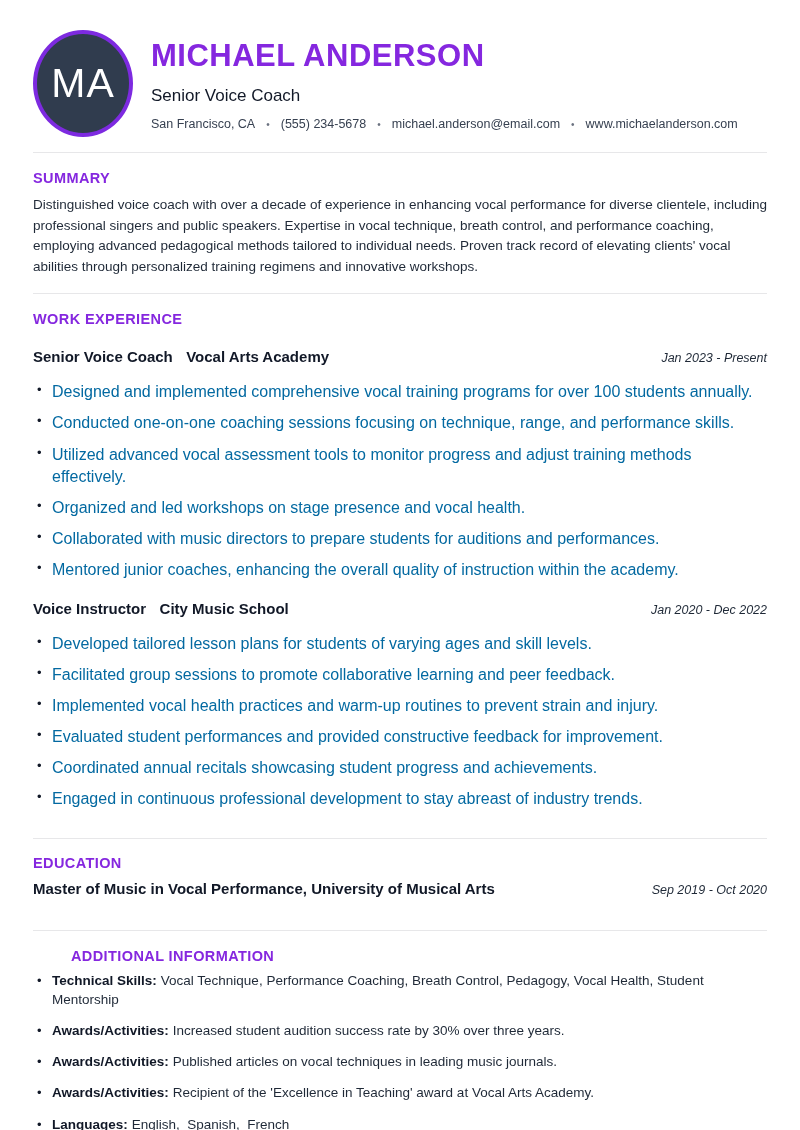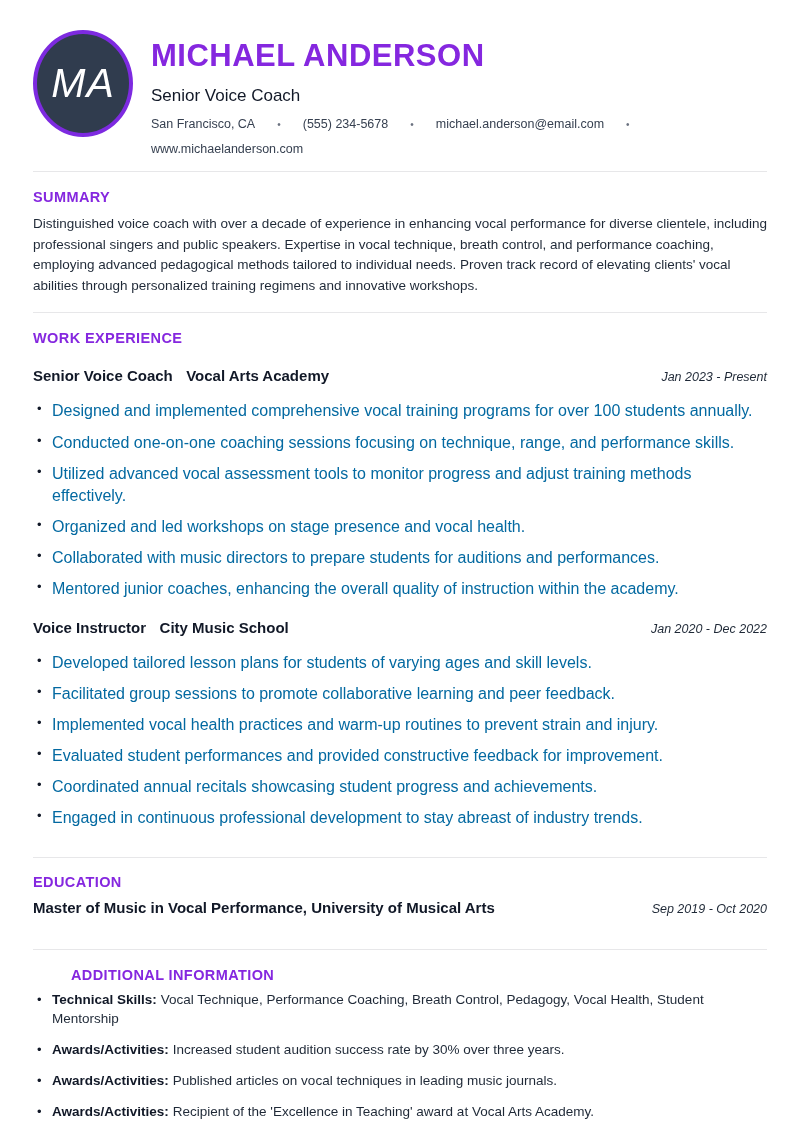--- a/index.html
+++ b/index.html
@@ -17,32 +17,32 @@
   .header { display: flex; align-items: flex-start; padding-top: 30px; }
   .avatar {
     width: 100px; height: 107px;
     border-radius: 50%;
     border: 4px solid var(--avatar-ring, #7d2ae0);
     background: var(--avatar-fill, #303c4e);
     display: flex; align-items: center; justify-content: center;
     flex: 0 0 auto;
   }
   .initials {
-    color: #ffffff; font-size: 41px; letter-spacing: 1px; font-weight: 400; font-style: italic;
+    color: #ffffff; font-size: 41px; letter-spacing: 1px; font-weight: 400;
   }
   .header-text { margin-left: 18px; padding-top: 9px; }
   .name {
     color: var(--accent, #8527df);
     font-size: 31px; font-weight: 800; letter-spacing: 0.5px;
     line-height: 1.1;
   }
   .job-title { color: #111827; font-size: 17px; margin-top: 13px; }
   .contact-row {
     margin-top: 11px; font-size: 12.5px; color: #374151;
-    display: flex; align-items: center; flex-wrap: wrap; gap: 11px;
+    display: flex; align-items: center; flex-wrap: wrap;
   }
   .sep { color: #6b7280; font-size: 10px; margin: 0 11px; }
 
   
   .divider { border: none; border-top: 1px solid #e7e7e9; height: 0; }
   .divider.after-header { margin-top: 15px; }
   .divider.after-summary { margin-top: 16px; }
   .divider.after-work { margin-top: 28px; }
   .divider.after-education { margin-top: 33px; }
 

